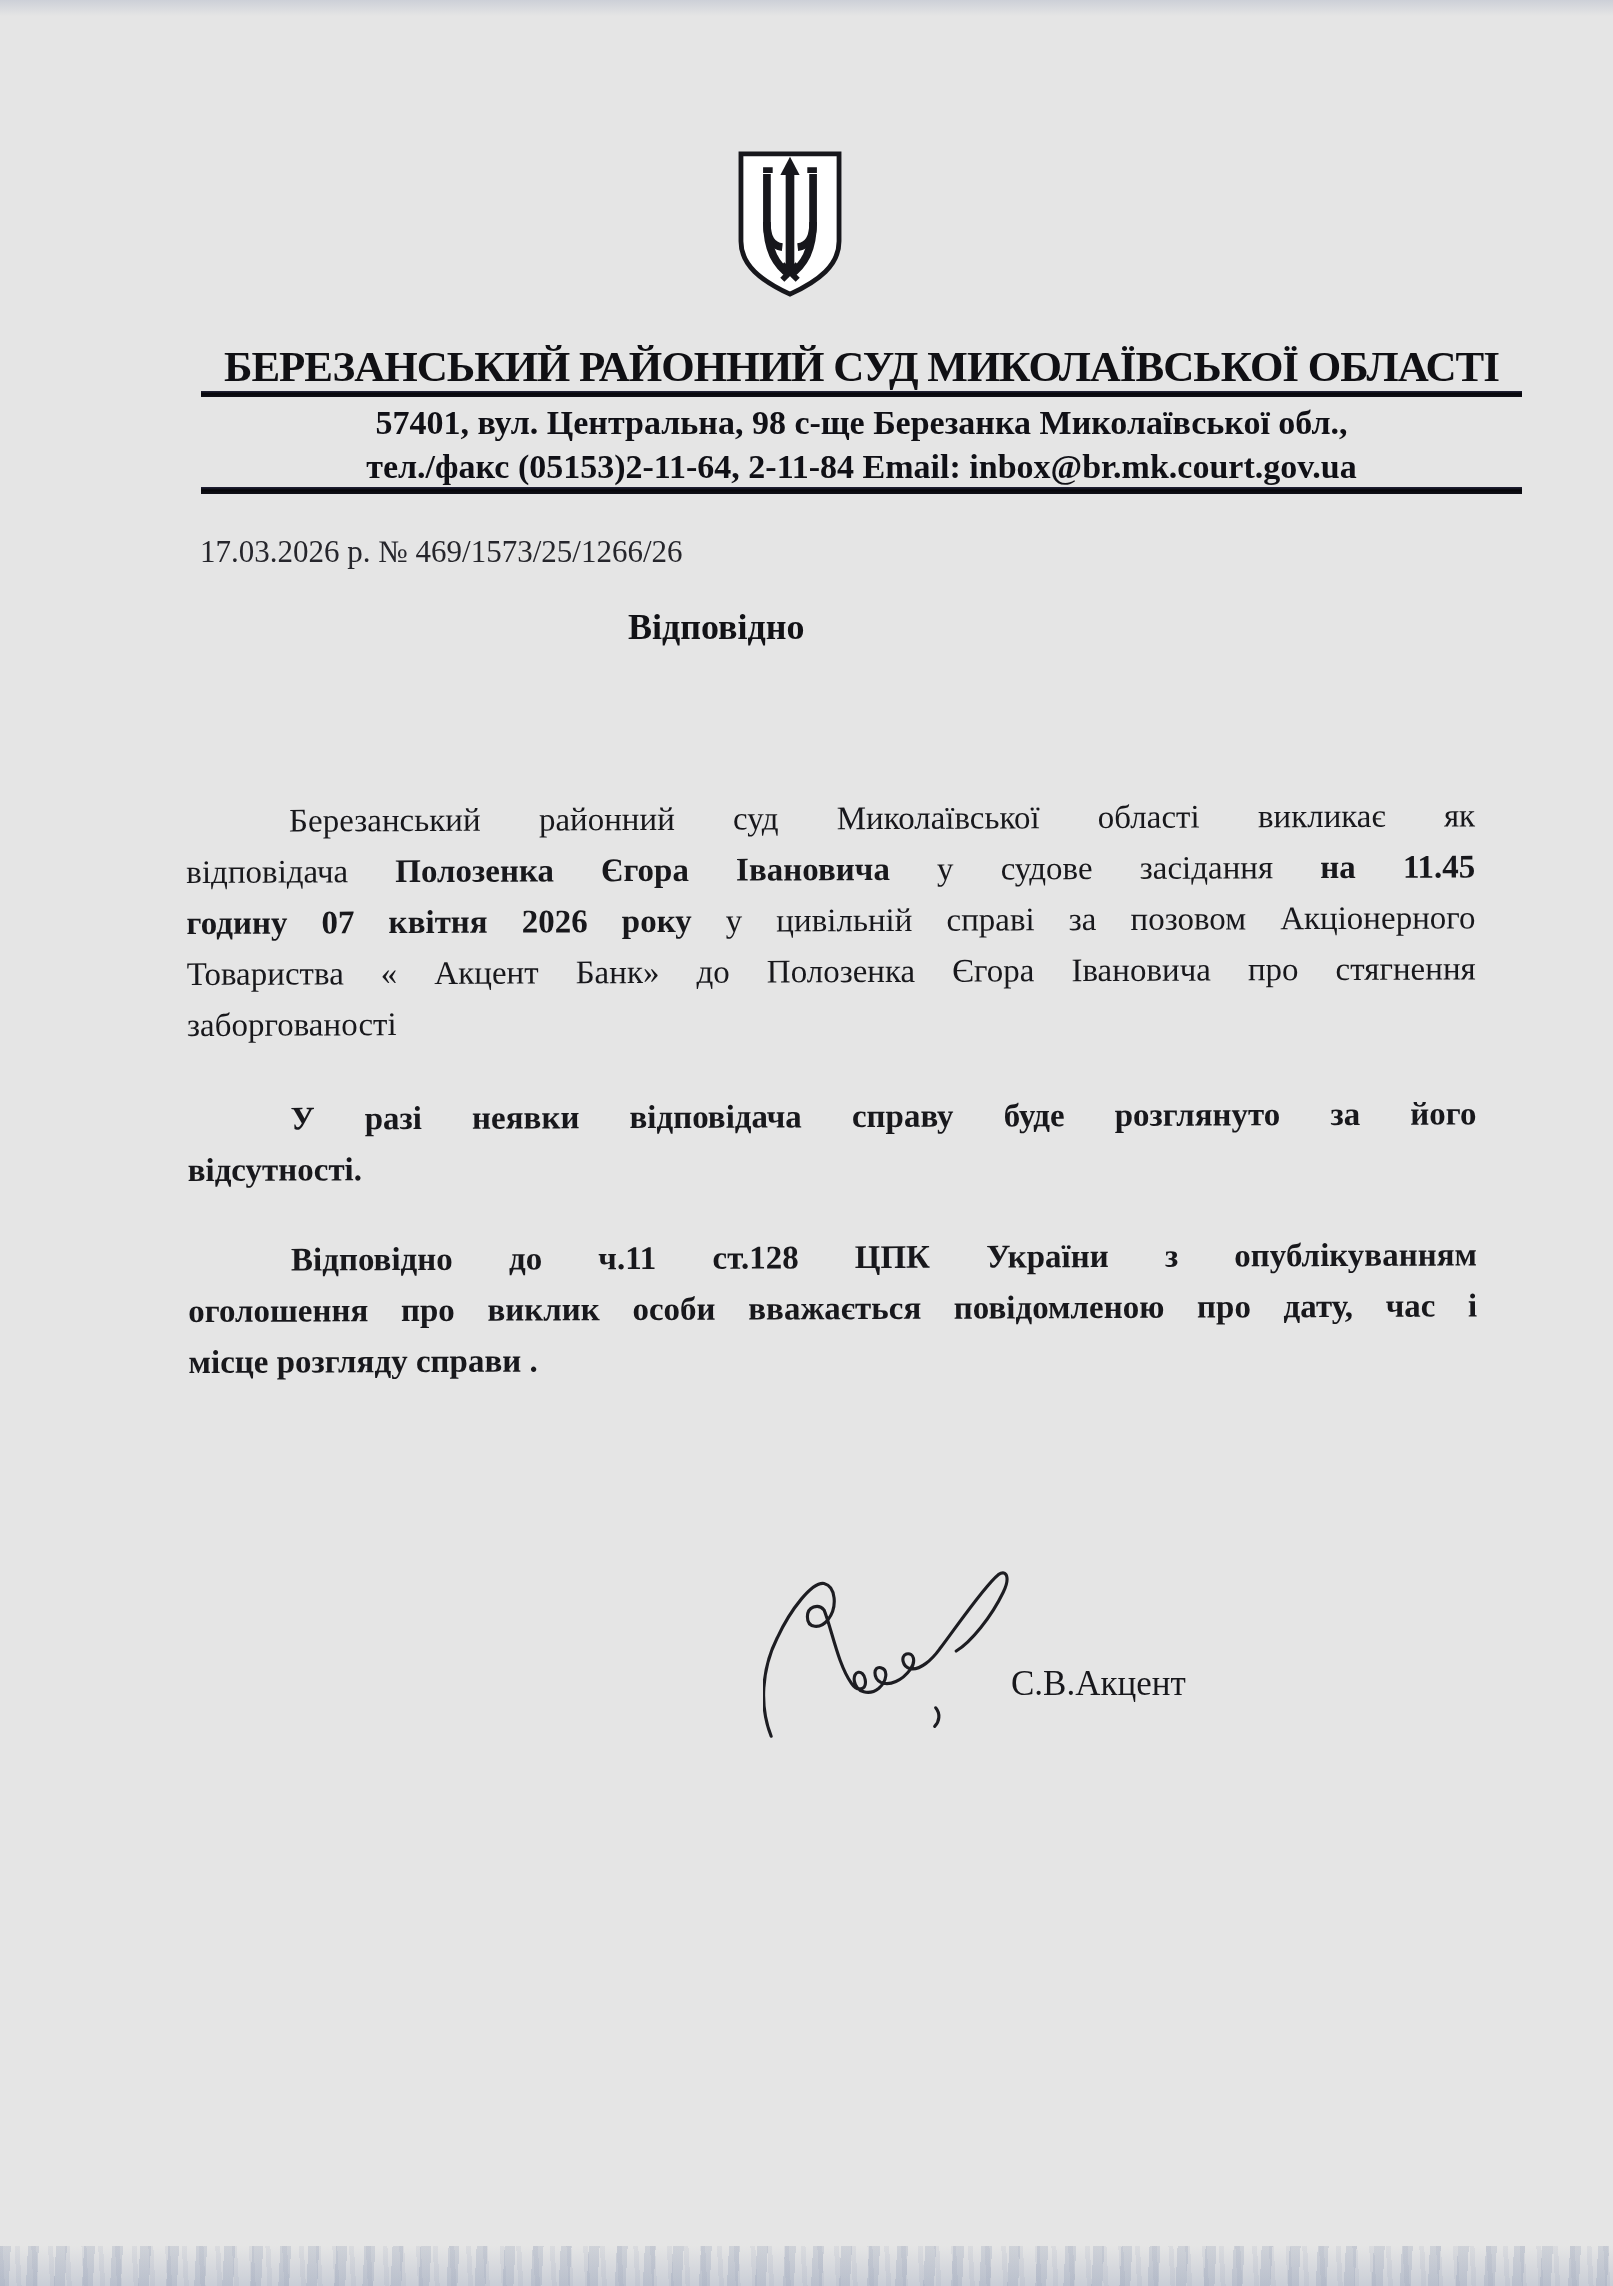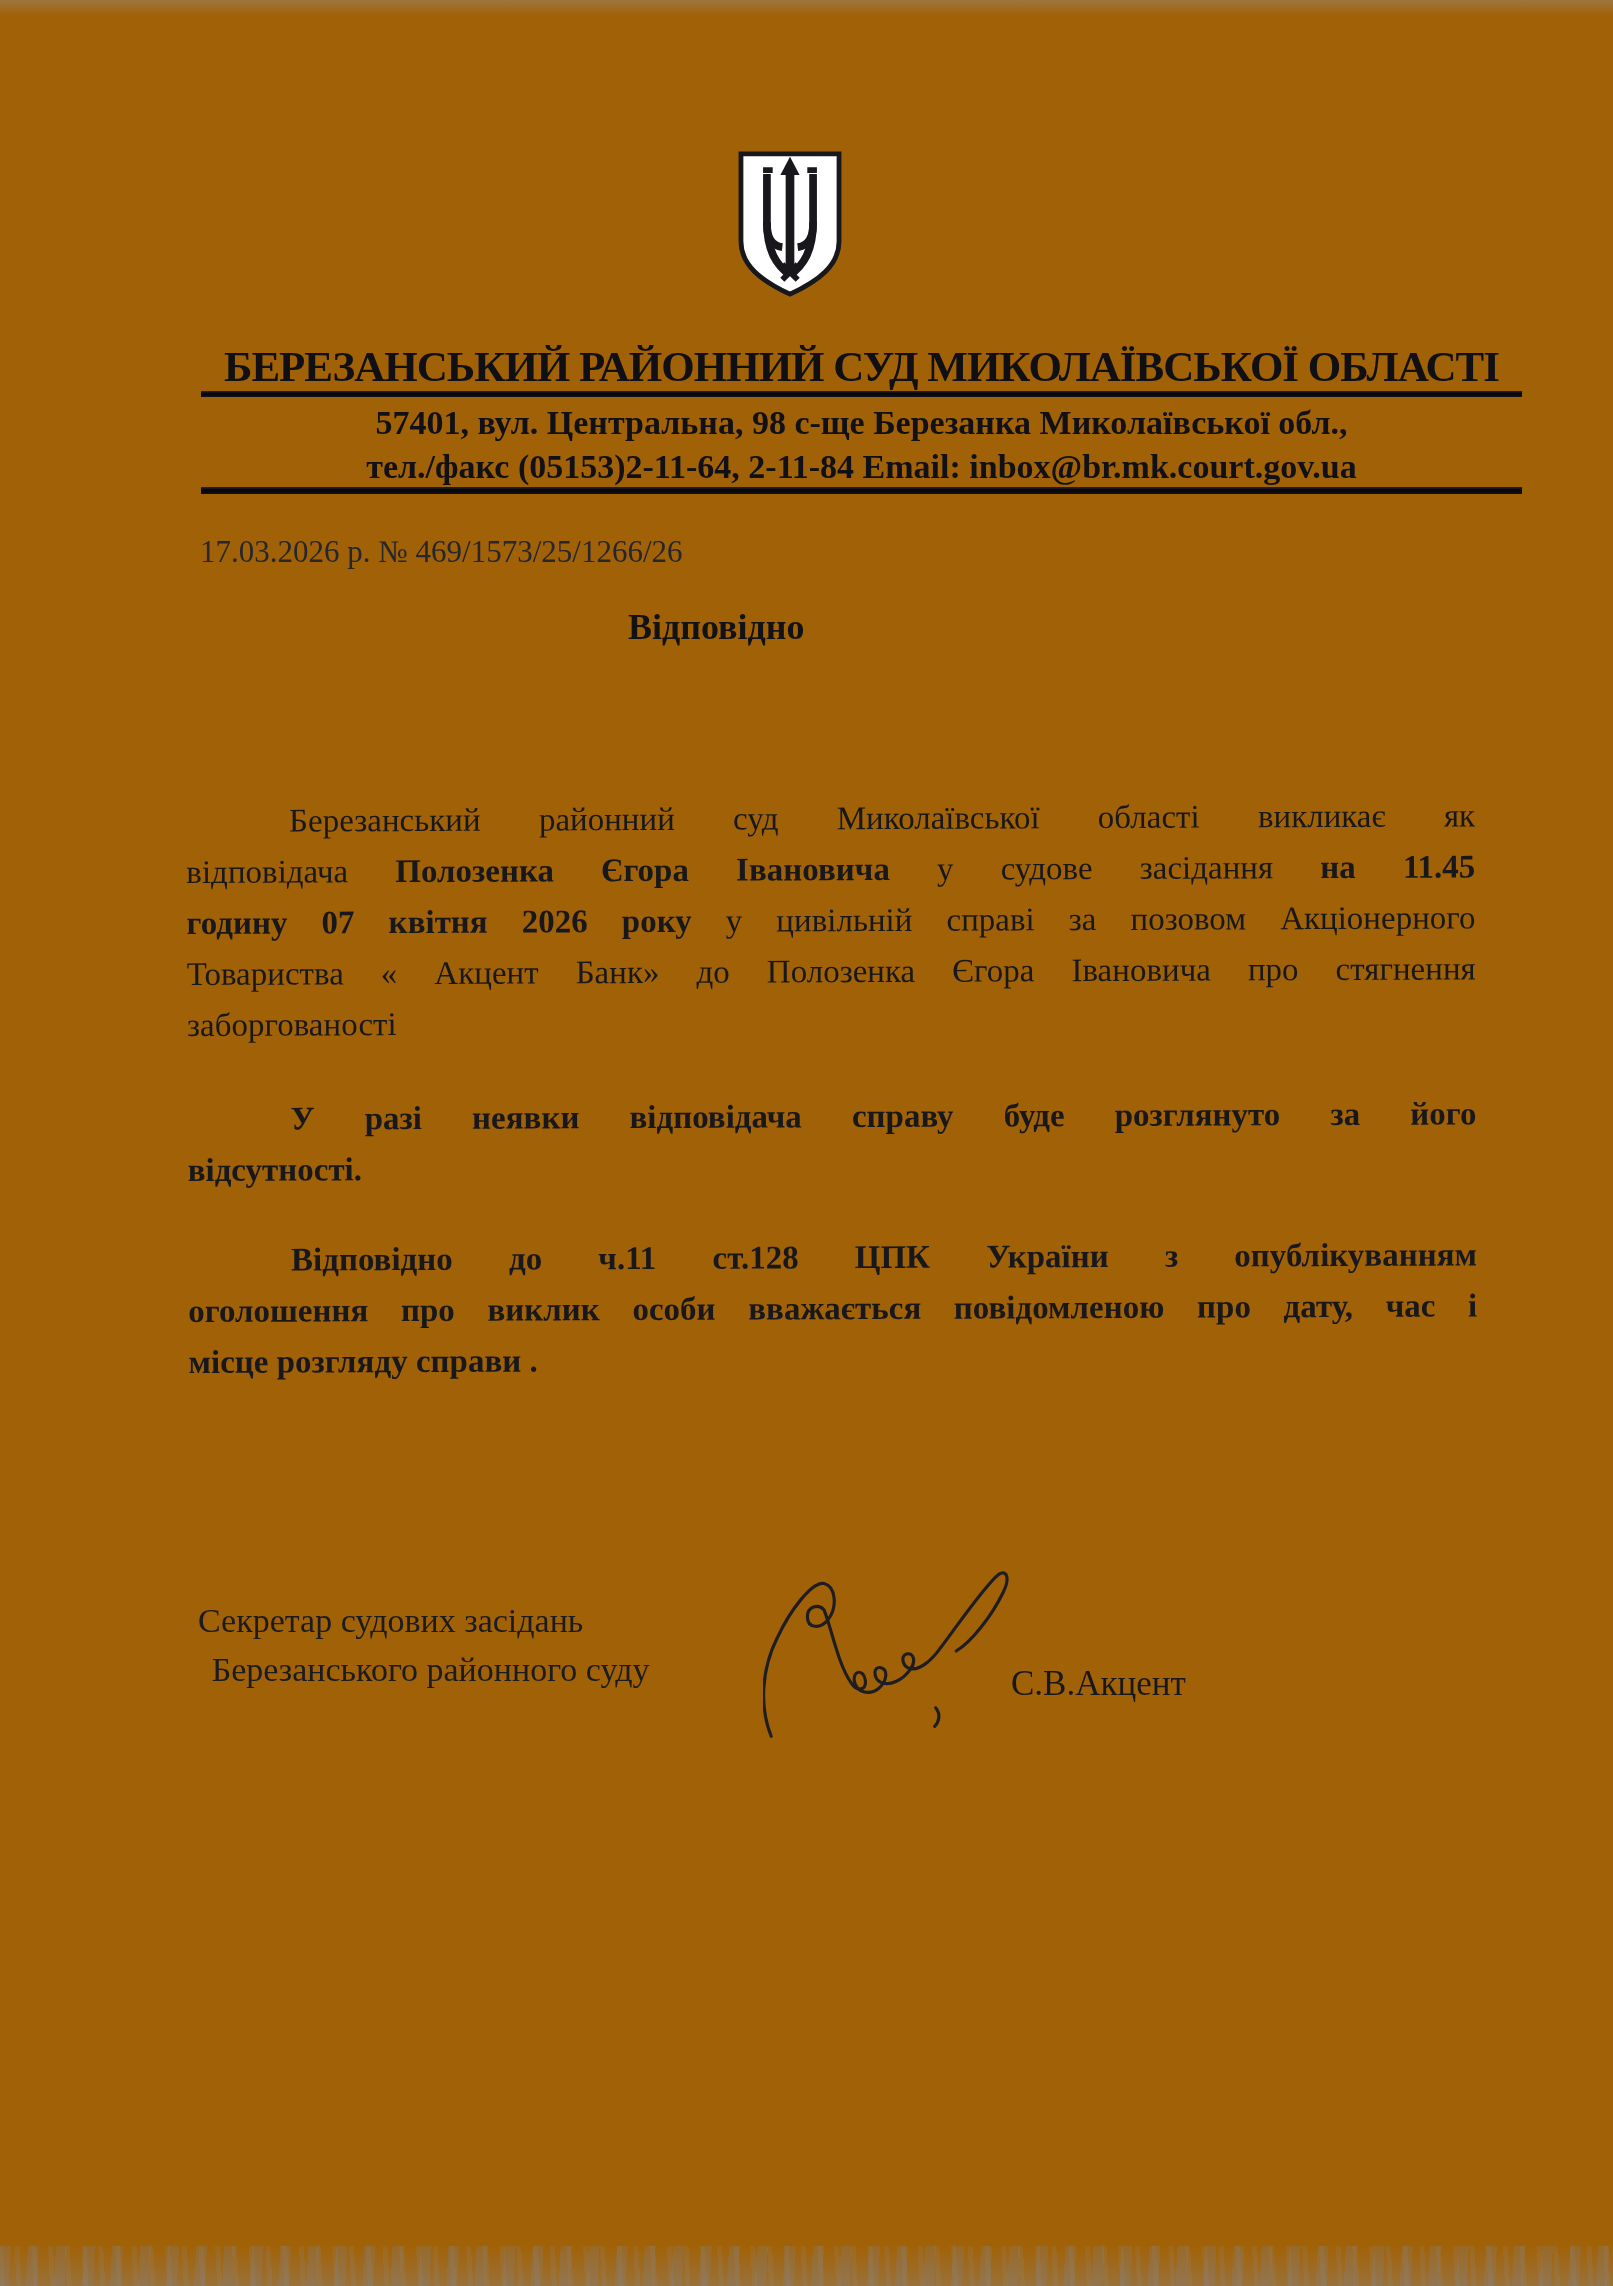--- a/index.html
+++ b/index.html
@@ -4,21 +4,21 @@
 <style>
   html,body{margin:0;padding:0;}
   body{
     width:1613px;height:2287px;
     background:#ffffff;
     font-family:"Liberation Serif","DejaVu Serif",serif;
     color:#161616;
     overflow:hidden;
     position:relative;
   }
-  #page{position:absolute;inset:0;background:#a16207;}
+  #page{position:absolute;inset:0;background:#e5e5e5;}
 
   
   .noise-top{
     position:absolute;top:0;left:0;width:100%;height:15.7px;
     background:linear-gradient(180deg,rgba(150,160,185,.38),rgba(255,255,255,0));
     opacity:.8;
   }
   .noise-bottom{
     position:absolute;bottom:0;left:0;width:100%;height:41px;
     background:
@@ -136,24 +136,20 @@
     </div>
 
     <div class="para p3">
       <div class="line first"><span>Відповідно до ч.11 ст.128 ЦПК України з опублікуванням</span></div>
       <div class="line"><span>оголошення про виклик особи вважається повідомленою про дату, час і</span></div>
       <div class="line last"><span>місце розгляду справи .</span></div>
     </div>
 
   </div>
 
-  <div class="sig-role">
-    <div class="role-1">Секретар судових засідань</div>
-    <div class="role-2">Березанського районного суду</div>
-  </div>
 
   <div class="sig-scribble">
     <svg viewBox="0 0 272 192" width="267" height="188" xmlns="http://www.w3.org/2000/svg">
       <g stroke="#1d1d22" stroke-width="3.2" fill="none" stroke-linecap="round" stroke-linejoin="round">
         <path d="M8,182
                  C-4,152 -2,114 14,82
                  C28,52 50,24 62,26
                  C74,29 76,50 66,63
                  C58,73 45,72 45,60
                  C45,50 56,46 62,53

